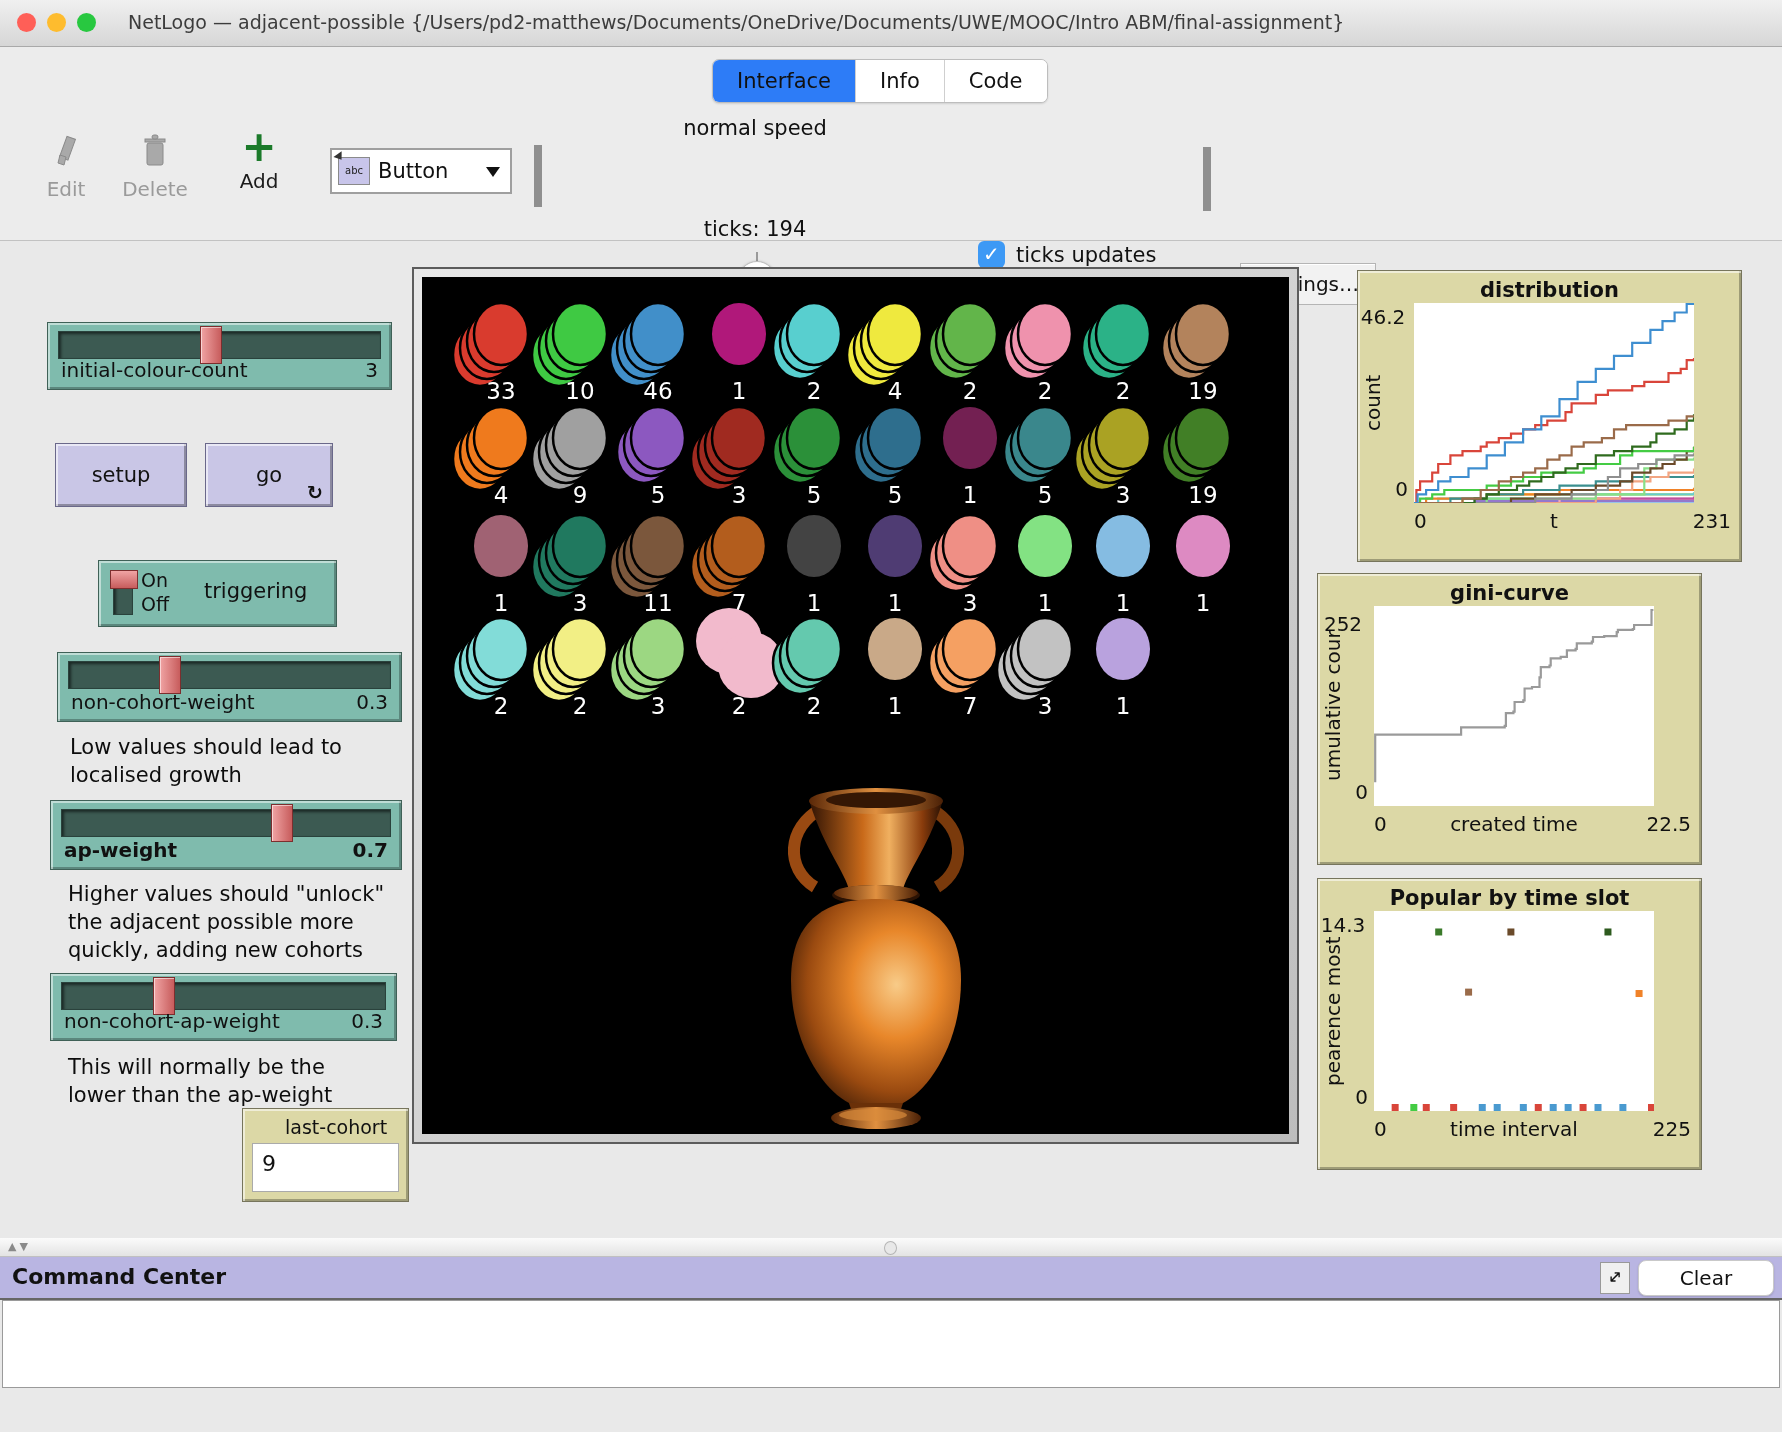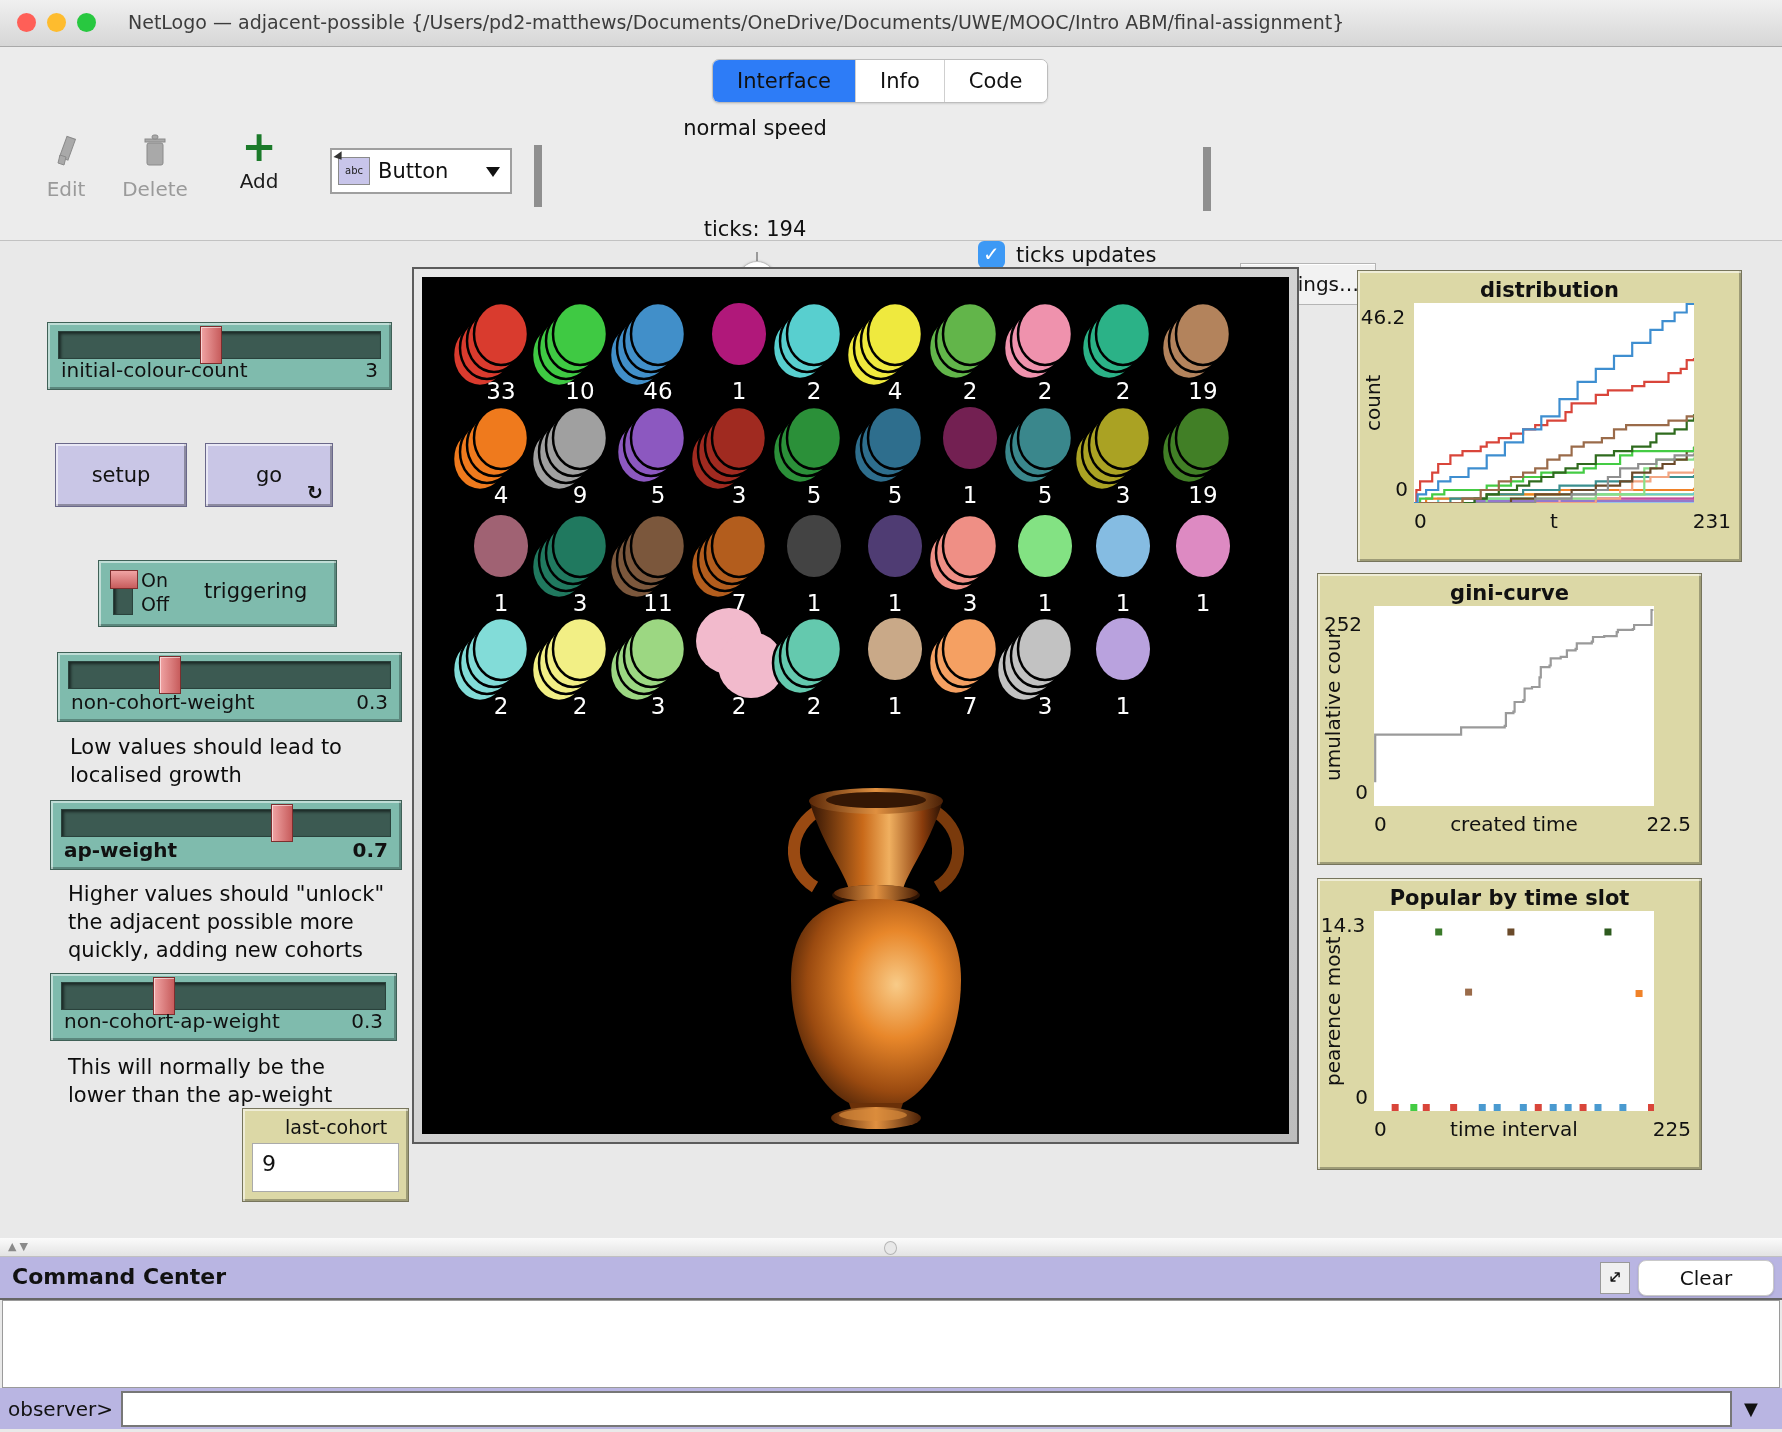--- a/index.html
+++ b/index.html
@@ -495,19 +495,14 @@
   <div class="abs" id="splitter">
     <div class="abs" id="split-arrows">▲▼</div>
     <div class="abs" id="split-grip"></div>
   </div>
   <div class="abs" id="cc-header">
     <div class="abs" id="cc-title">Command Center</div>
     <div class="abs" id="cc-expand"><span>↕</span></div>
     <div class="abs" id="cc-clear">Clear</div>
   </div>
   <div class="abs" id="cc-output"></div>
-  <div class="abs" id="cc-bottom">
-    <span id="cc-prompt">observer&gt;</span>
-    <input id="cc-input" type="text" value="" style="">
-    <span id="cc-dd">▼</span>
-  </div>
 
 </div>
 
 </body></html>

